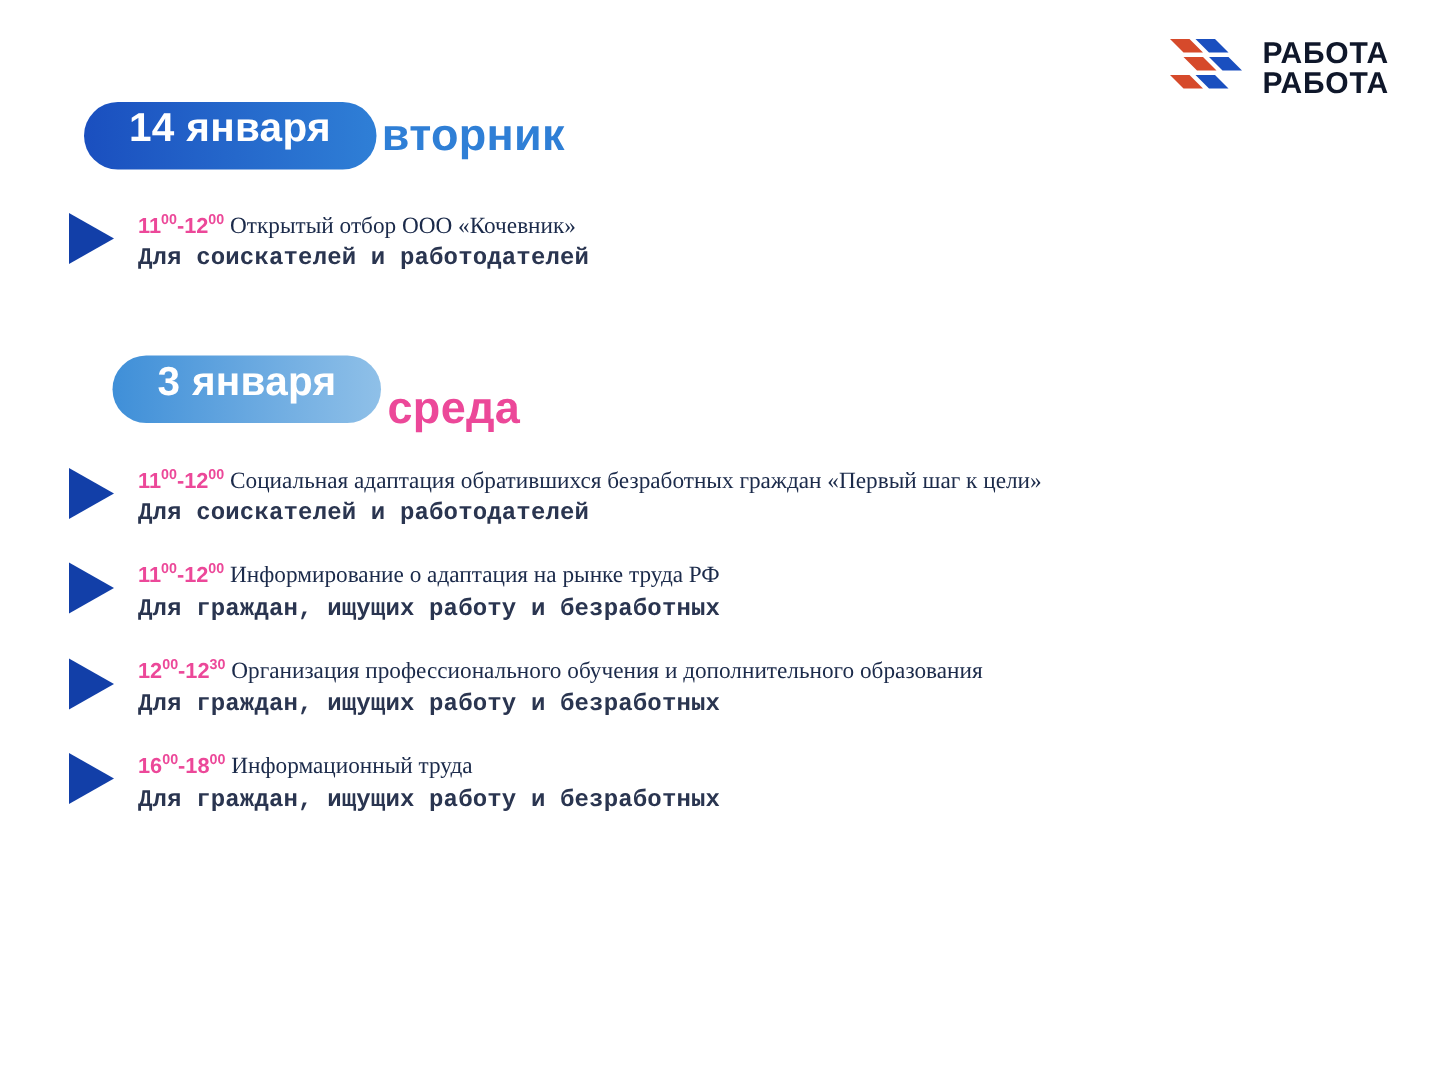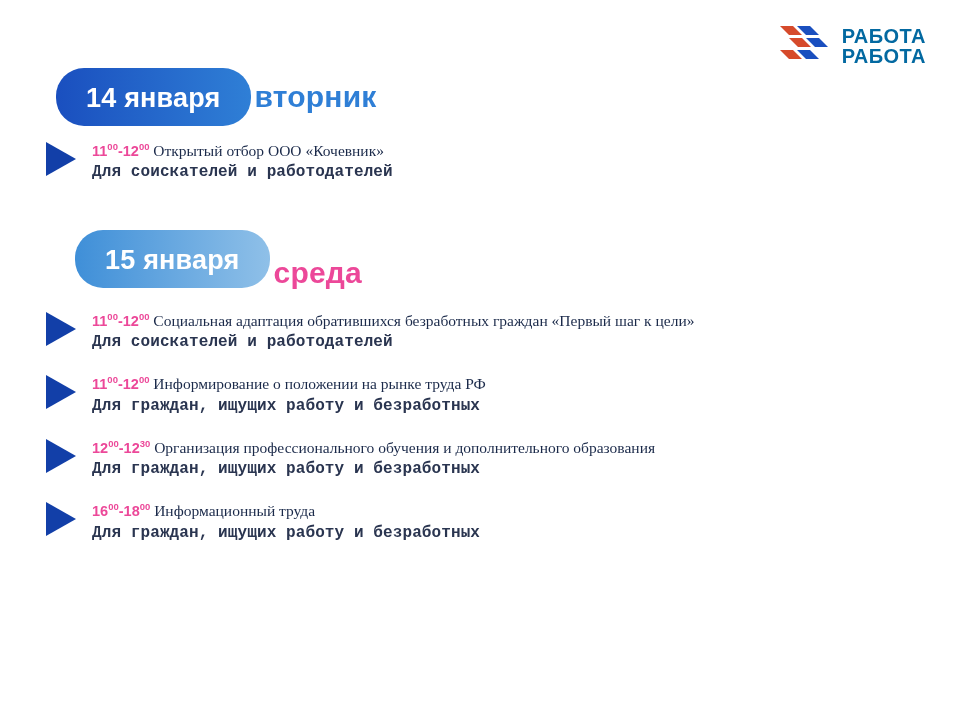--- a/index.html
+++ b/index.html
@@ -33,32 +33,32 @@
   .logo-text {
     display: flex;
     flex-direction: column;
     line-height: 1.02;
   }
   .logo-text span {
     font-family: "Liberation Sans", sans-serif;
     font-weight: bold;
     font-size: 20px;
     letter-spacing: 0.5px;
-    color: #0369a1;
+    color: #0f172a;
   }
 
   
   .day-block {
     position: absolute;
     display: flex;
     align-items: center;
   }
   .day-badge {
     border-radius: 28px;
-    padding: 15px 30px 12px 30px;
+    padding: 2px 30px 12px 30px;
     display: flex;
     align-items: center;
     justify-content: center;
     box-sizing: border-box;
   }
   .day-badge span {
     font-family: "Liberation Sans", sans-serif;
     font-weight: bold;
     font-size: 27px;
     color: #ffffff;
@@ -169,21 +169,21 @@
         <span class="time"><span>11</span><sup>00</sup>-<span>12</span><sup>00</sup></span>
         <span>Открытый отбор ООО «Кочевник»</span>
       </div>
       <div class="event-sub">Для соискателей и работодателей</div>
     </div>
   </div>
 </div>
 
 <div class="day-block" style="top:228px; left:75px;">
   <div class="day-badge badge-light">
-    <span>15 января</span>
+    <span>3 января</span>
   </div>
   <div class="day-week week-light">среда</div>
 </div>
 
 <div class="events" style="top:310px;">
 
   <div class="event">
     <div class="arrow"></div>
     <div class="event-text">
       <div class="event-title">
@@ -192,21 +192,21 @@
       </div>
       <div class="event-sub">Для соискателей и работодателей</div>
     </div>
   </div>
 
   <div class="event">
     <div class="arrow"></div>
     <div class="event-text">
       <div class="event-title">
         <span class="time"><span>11</span><sup>00</sup>-<span>12</span><sup>00</sup></span>
-        <span>Информирование о положении на рынке труда РФ</span>
+        <span>Информирование о адаптация на рынке труда РФ</span>
       </div>
       <div class="event-sub">Для граждан, ищущих работу и безработных</div>
     </div>
   </div>
 
   <div class="event">
     <div class="arrow"></div>
     <div class="event-text">
       <div class="event-title">
         <span class="time"><span>12</span><sup>00</sup>-<span>12</span><sup>30</sup></span>

